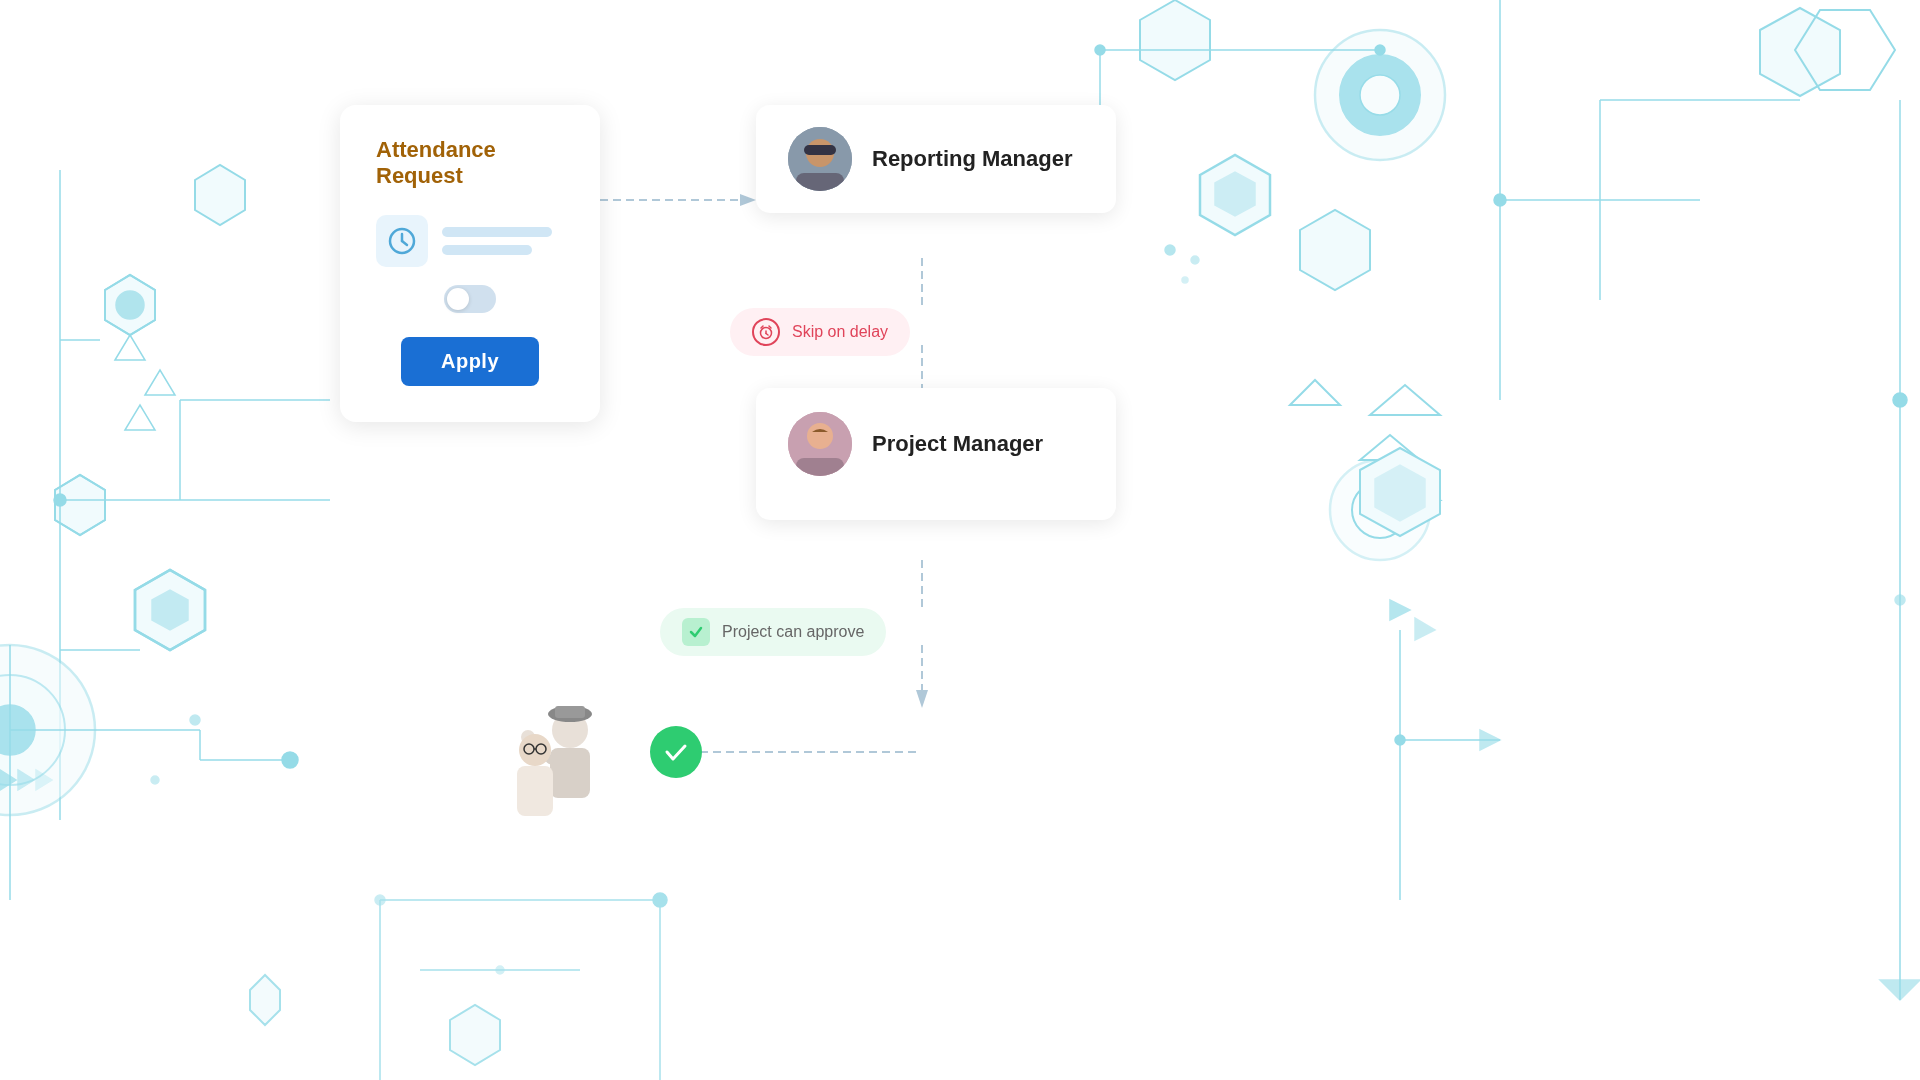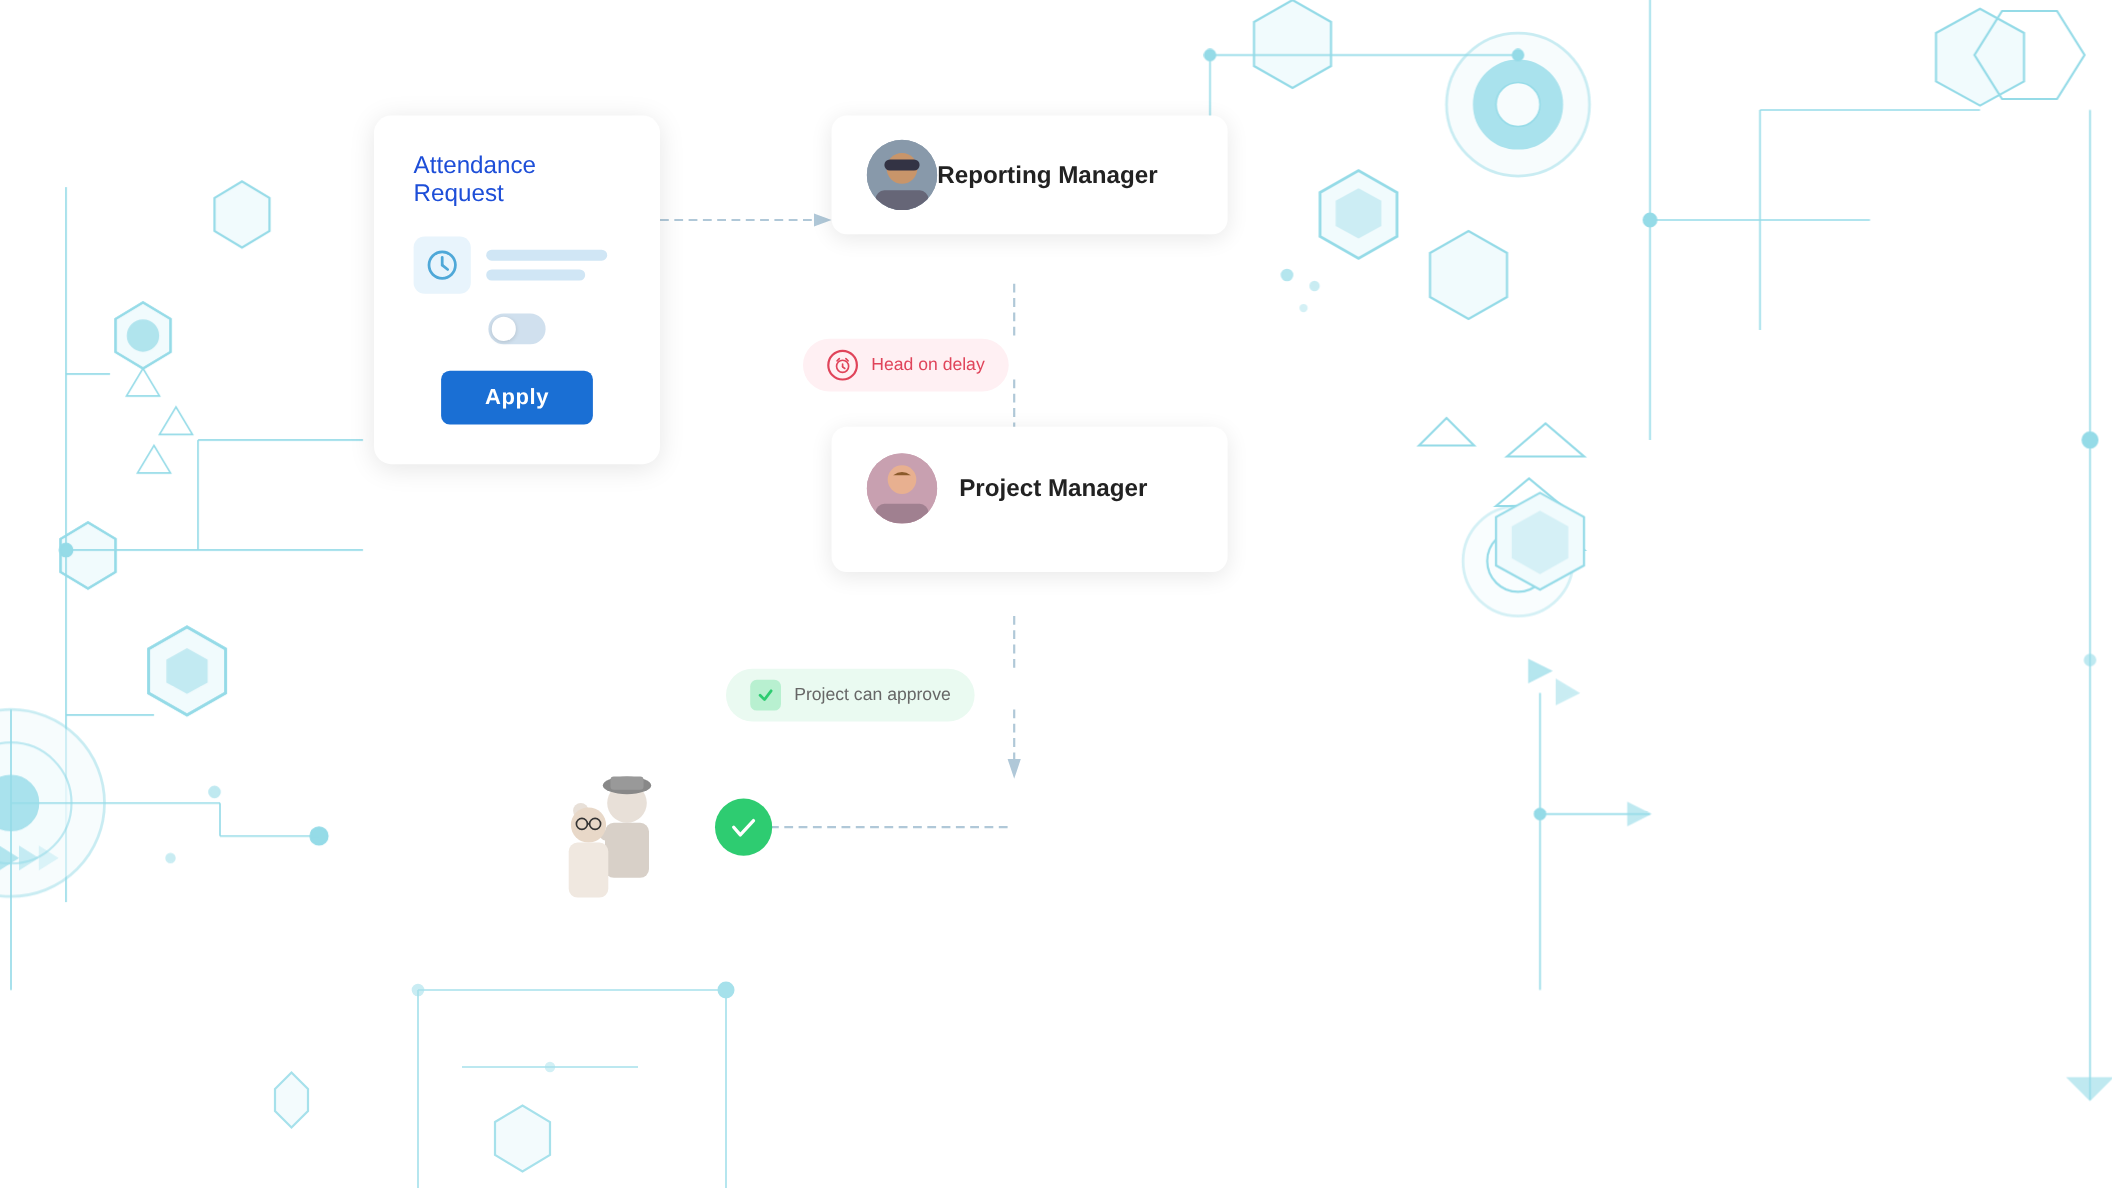--- a/index.html
+++ b/index.html
@@ -162,21 +162,21 @@
     <line x1="922" y1="560" x2="922" y2="610" stroke="#b0c8d8" stroke-width="2" stroke-dasharray="8,5"></line>
 
     <line x1="922" y1="645" x2="922" y2="690" stroke="#b0c8d8" stroke-width="2" stroke-dasharray="8,5"></line>
     <polygon points="916,690 922,708 928,690" fill="#b0c8d8"></polygon>
 
     <line x1="700" y1="752" x2="920" y2="752" stroke="#b0c8d8" stroke-width="2" stroke-dasharray="8,5"></line>
   </svg>
 
   <div style="position:absolute; top:105px; left:340px; background:#fff; border-radius:16px; box-shadow:0 4px 24px rgba(0,0,0,0.10); padding:32px 36px 36px 36px; width:260px;">
 
-    <div style="font-size:22px; font-weight:400; color:#1d4ed8; margin-bottom:26px;">Attendance Request</div>
+    <div style="font-size:22px; font-weight:700; color:#a16207; margin-bottom:26px;">Attendance Request</div>
 
     <div style="display:flex; align-items:center; margin-bottom:16px;">
       <div style="width:52px; height:52px; background:#e8f4fc; border-radius:10px; display:flex; align-items:center; justify-content:center; flex-shrink:0;">
         <svg width="28" height="28" viewBox="0 0 28 28" fill="none">
           <circle cx="14" cy="14" r="12" stroke="#4fa8d8" stroke-width="2.5"></circle>
           <line x1="14" y1="7" x2="14" y2="14" stroke="#4fa8d8" stroke-width="2.5" stroke-linecap="round"></line>
           <line x1="14" y1="14" x2="19" y2="18" stroke="#4fa8d8" stroke-width="2.5" stroke-linecap="round"></line>
         </svg>
       </div>
       <div style="display:flex; flex-direction:column; gap:8px; margin-left:14px; flex:1;">
@@ -189,21 +189,21 @@
       <div style="width:52px; height:28px; background:#d0e0ee; border-radius:14px; position:relative;">
         <div style="width:22px; height:22px; background:#fff; border-radius:50%; position:absolute; top:3px; left:3px; box-shadow:0 1px 4px rgba(0,0,0,0.15);"></div>
       </div>
     </div>
 
     <div style="display:flex; justify-content:center;">
       <button style="background:#1a6fd4; color:#ffffff; border:none; border-radius:8px; padding:13px 40px; font-size:20px; font-weight:600; cursor:pointer; letter-spacing:0.5px;">Apply</button>
     </div>
   </div>
 
-  <div style="position:absolute; top:105px; left:756px; background:#fff; border-radius:14px; box-shadow:0 4px 20px rgba(0,0,0,0.09); padding:22px 32px; min-width:360px; display:flex; align-items:center; ">
+  <div style="position:absolute; top:105px; left:756px; background:#fff; border-radius:14px; box-shadow:0 4px 20px rgba(0,0,0,0.09); padding:22px 32px; min-width:360px; display:flex; align-items:center; gap:20px;">
 
     <div style="width:64px; height:64px; border-radius:50%; overflow:hidden; flex-shrink:0; position:relative; background:#8899aa;">
       
       <svg width="64" height="64" viewBox="0 0 64 64">
         <rect width="64" height="64" fill="#8899aa"></rect>
         <circle cx="32" cy="26" r="14" fill="#c8956a"></circle>
         <rect x="16" y="18" width="32" height="10" rx="5" fill="#334"></rect>
         <rect x="8" y="46" width="48" height="20" rx="8" fill="#667"></rect>
       </svg>
     </div>
@@ -216,21 +216,21 @@
     <div style="width:28px; height:28px; border:2.5px solid #e0445a; border-radius:50%; display:flex; align-items:center; justify-content:center;">
       <svg width="16" height="16" viewBox="0 0 16 16">
         <circle cx="8" cy="9" r="5.5" stroke="#e0445a" stroke-width="1.5" fill="none"></circle>
         <line x1="8" y1="7" x2="8" y2="9.5" stroke="#e0445a" stroke-width="1.5" stroke-linecap="round"></line>
         <line x1="8" y1="9.5" x2="10" y2="11" stroke="#e0445a" stroke-width="1.5" stroke-linecap="round"></line>
         <line x1="5" y1="2" x2="3" y2="4" stroke="#e0445a" stroke-width="1.5" stroke-linecap="round"></line>
         <line x1="11" y1="2" x2="13" y2="4" stroke="#e0445a" stroke-width="1.5" stroke-linecap="round"></line>
       </svg>
     </div>
 
-    <span style="font-size:16px; color:#e0445a; font-weight:500;">Head on delay</span>
+    <span style="font-size:16px; color:#e0445a; font-weight:500;">Skip on delay</span>
   </div>
 
   <div style="position:absolute; top:388px; left:756px; background:#fff; border-radius:14px; box-shadow:0 4px 20px rgba(0,0,0,0.09); padding:24px 32px; min-width:360px;">
 
     <div style="display:flex; align-items:center; gap:20px; margin-bottom:20px;">
       <div style="width:64px; height:64px; border-radius:50%; overflow:hidden; flex-shrink:0; background:#c8a0b0;">
         <svg width="64" height="64" viewBox="0 0 64 64">
           <rect width="64" height="64" fill="#c8a0b0"></rect>
           <circle cx="32" cy="24" r="13" fill="#e8b090"></circle>
           <path d="M24 20 Q32 14 40 20" fill="#8b5a2b" stroke="none"></path>

